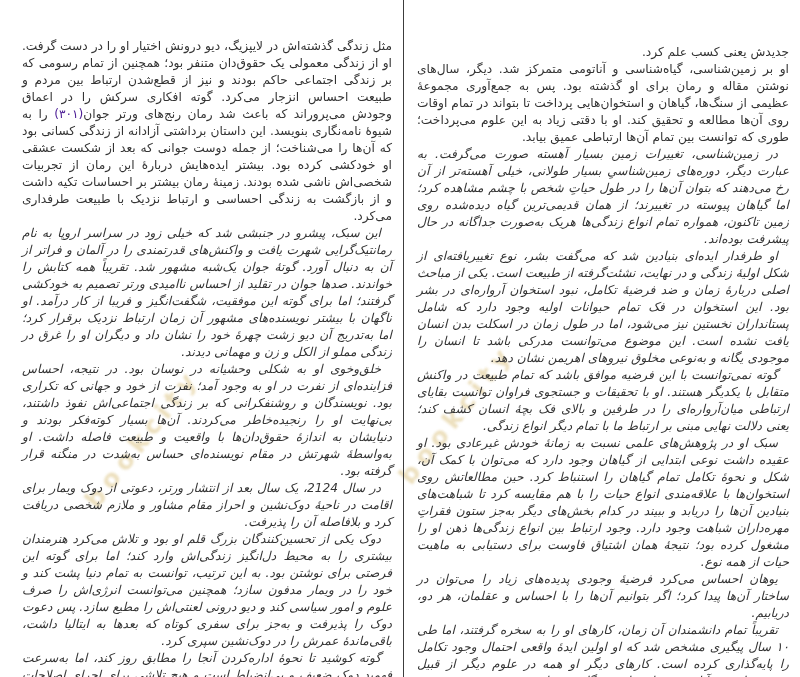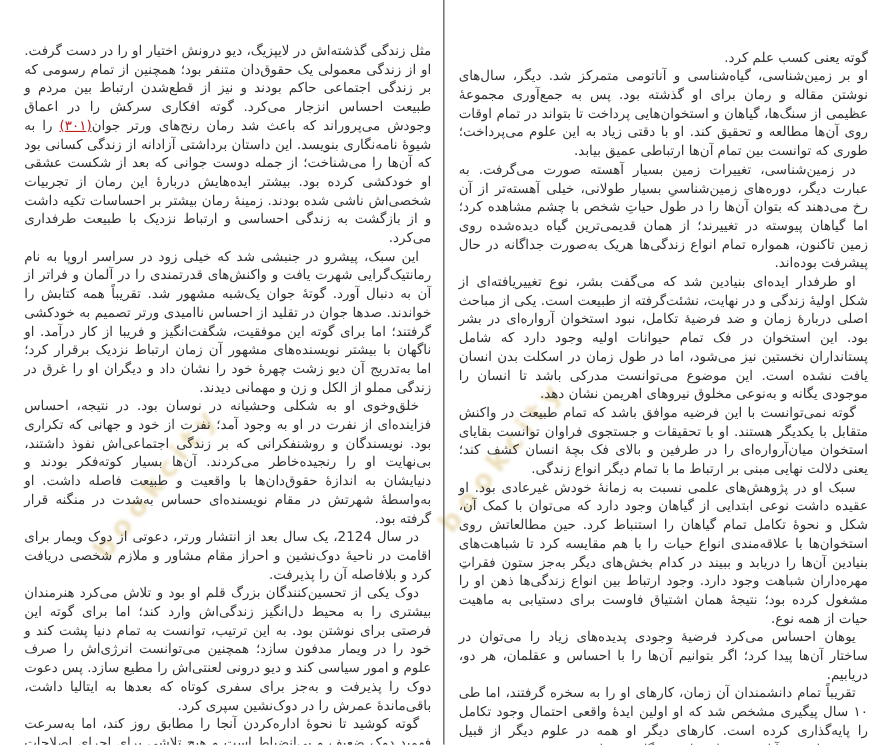--- a/index.html
+++ b/index.html
@@ -21,24 +21,23 @@
   }
   .page.left  { left: 22px;  top: 38px; width: 370px; }
   .page.right { left: 417px; top: 44px; width: 372px; }
   .divider {
     position: absolute;
     left: 403px; top: 0;
     width: 1px; height: 677px;
     background: #3c3c3c;
   }
   .para { margin: 0; }
-  .para.indent { text-indent: 11px; }
+  .para.indent { text-indent: 11px; font-style: italic; }
   .footnote {
-    color: #b91c1c;
-    text-decoration: underline;
+    color: #4c1d95;
     cursor: pointer;
   }
   .watermark {
     position: absolute;
     color: #e8d8ae;
     font-size: 25px;
     font-weight: 700;
     letter-spacing: 6px;
     transform: rotate(-52deg);
     opacity: 0.8;
@@ -62,23 +61,23 @@
     <p class="para indent">این سبک، پیشرو در جنبشی شد که خیلی زود در سراسر اروپا به نام رمانتیک‌گرایی شهرت یافت و واکنش‌های قدرتمندی را در آلمان و فراتر از آن به دنبال آورد. گوتهٔ جوان یک‌شبه مشهور شد. تقریباً همه کتابش را خواندند. صدها جوان در تقلید از احساس ناامیدی ورتر تصمیم به خودکشی گرفتند؛ اما برای گوته این موفقیت، شگفت‌انگیز و فریبا از کار درآمد. او ناگهان با بیشتر نویسنده‌های مشهور آن زمان ارتباط نزدیک برقرار کرد؛ اما به‌تدریج آن دیو زشت چهرهٔ خود را نشان داد و دیگران او را غرق در زندگی مملو از الکل و زن و مهمانی دیدند.</p>
     <p class="para indent">خلق‌وخوی او به شکلی وحشیانه در نوسان بود. در نتیجه، احساس فزاینده‌ای از نفرت در او به وجود آمد؛ نفرت از خود و جهانی که تکراری بود. نویسندگان و روشنفکرانی که بر زندگی اجتماعی‌اش نفوذ داشتند، بی‌نهایت او را رنجیده‌خاطر می‌کردند. آن‌ها بسیار کوته‌فکر بودند و دنیایشان به اندازهٔ حقوق‌دان‌ها با واقعیت و طبیعت فاصله داشت. او به‌واسطهٔ شهرتش در مقام نویسنده‌ای حساس به‌شدت در منگنه قرار گرفته بود.</p>
     <p class="para indent">در سال 2124، یک سال بعد از انتشار ورتر، دعوتی از دوک ویمار برای اقامت در ناحیهٔ دوک‌نشین و احراز مقام مشاور و ملازم شخصی دریافت کرد و بلافاصله آن را پذیرفت.</p>
     <p class="para indent">دوک یکی از تحسین‌کنندگان بزرگ قلم او بود و تلاش می‌کرد هنرمندان بیشتری را به محیط دل‌انگیز زندگی‌اش وارد کند؛ اما برای گوته این فرصتی برای نوشتن بود. به این ترتیب، توانست به تمام دنیا پشت کند و خود را در ویمار مدفون سازد؛ همچنین می‌توانست انرژی‌اش را صرف علوم و امور سیاسی کند و دیو درونی لعنتی‌اش را مطیع سازد. پس دعوت دوک را پذیرفت و به‌جز برای سفری کوتاه که بعدها به ایتالیا داشت، باقی‌ماندهٔ عمرش را در دوک‌نشین سپری کرد.</p>
     <p class="para indent">گوته کوشید تا نحوهٔ اداره‌کردن آنجا را مطابق روز کند، اما به‌سرعت فهمید دوک ضعیف و بی‌انضباط است و هیچ تلاشی برای اجرای اصلاحات اساسی در دوک‌نشین نخواهد کرد. این تباهی وحشتناک بود؛ بنابراین به‌تدریج انرژی‌اش را صرف علاقهٔ</p>
   </section>
 
   <div class="divider"></div>
 
   <section class="page right">
-    <p class="para">گوته یعنی کسب علم کرد.</p>
+    <p class="para">جدیدش یعنی کسب علم کرد.</p>
     <p class="para">او بر زمین‌شناسی، گیاه‌شناسی و آناتومی متمرکز شد. دیگر، سال‌های نوشتن مقاله و رمان برای او گذشته بود. پس به جمع‌آوری مجموعهٔ عظیمی از سنگ‌ها، گیاهان و استخوان‌هایی پرداخت تا بتواند در تمام اوقات روی آن‌ها مطالعه و تحقیق کند. او با دقتی زیاد به این علوم می‌پرداخت؛ طوری که توانست بین تمام آن‌ها ارتباطی عمیق بیابد.</p>
     <p class="para indent">در زمین‌شناسی، تغییرات زمین بسیار آهسته صورت می‌گرفت. به عبارت دیگر، دوره‌های زمین‌شناسیِ بسیار طولانی، خیلی آهسته‌تر از آن رخ می‌دهند که بتوان آن‌ها را در طول حیاتِ شخص با چشم مشاهده کرد؛ اما گیاهان پیوسته در تغییرند؛ از همان قدیمی‌ترین گیاه دیده‌شده روی زمین تاکنون، همواره تمام انواع زندگی‌ها هریک به‌صورت جداگانه در حال پیشرفت بوده‌اند.</p>
     <p class="para indent">او طرفدار ایده‌ای بنیادین شد که می‌گفت بشر، نوع تغییریافته‌ای از شکل اولیهٔ زندگی و در نهایت، نشئت‌گرفته از طبیعت است. یکی از مباحث اصلی دربارهٔ زمان و ضد فرضیهٔ تکامل، نبود استخوان آرواره‌ای در بشر بود. این استخوان در فک تمام حیوانات اولیه وجود دارد که شامل پستانداران نخستین نیز می‌شود، اما در طول زمان در اسکلت بدن انسان یافت نشده است. این موضوع می‌توانست مدرکی باشد تا انسان را موجودی یگانه و به‌نوعی مخلوق نیروهای اهریمن نشان دهد.</p>
-    <p class="para indent">گوته نمی‌توانست با این فرضیه موافق باشد که تمام طبیعت در واکنش متقابل با یکدیگر هستند. او با تحقیقات و جستجوی فراوان توانست بقایای استخوان میان‌آرواره‌ای را در طرفین و بالای فک بچهٔ انسان کشف کند؛ یعنی دلالت نهایی مبنی بر ارتباط ما با تمام دیگر انواع زندگی.</p>
+    <p class="para indent">گوته نمی‌توانست با این فرضیه موافق باشد که تمام طبیعت در واکنش متقابل با یکدیگر هستند. او با تحقیقات و جستجوی فراوان توانست بقایای ارتباطی میان‌آرواره‌ای را در طرفین و بالای فک بچهٔ انسان کشف کند؛ یعنی دلالت نهایی مبنی بر ارتباط ما با تمام دیگر انواع زندگی.</p>
     <p class="para indent">سبک او در پژوهش‌های علمی نسبت به زمانهٔ خودش غیرعادی بود. او عقیده داشت نوعی ابتدایی از گیاهان وجود دارد که می‌توان با کمک آن، شکل و نحوهٔ تکامل تمام گیاهان را استنباط کرد. حین مطالعاتش روی استخوان‌ها با علاقه‌مندی انواع حیات را با هم مقایسه کرد تا شباهت‌های بنیادین آن‌ها را دریابد و ببیند در کدام بخش‌های دیگر به‌جز ستون فقراتِ مهره‌داران شباهت وجود دارد. وجود ارتباط بین انواع زندگی‌ها ذهن او را مشغول کرده بود؛ نتیجهٔ همان اشتیاق فاوست برای دستیابی به ماهیت حیات از همه نوع.</p>
     <p class="para indent">یوهان احساس می‌کرد فرضیهٔ وجودی پدیده‌های زیاد را می‌توان در ساختار آن‌ها پیدا کرد؛ اگر بتوانیم آن‌ها را با احساس و عقلمان، هر دو، دریابیم.</p>
     <p class="para indent">تقریباً تمام دانشمندان آن زمان، کارهای او را به سخره گرفتند، اما طی ۱۰ سال پیگیری مشخص شد که او اولین ایدهٔ واقعی احتمال وجود تکامل را پایه‌گذاری کرده است. کارهای دیگر او همه در علوم دیگر از قبیل ریخت‌شناسی و آناتومیِ مقایسه‌ای پیشگام بوده است.</p>
   </section>
 
 </div>
 
 </body></html>

